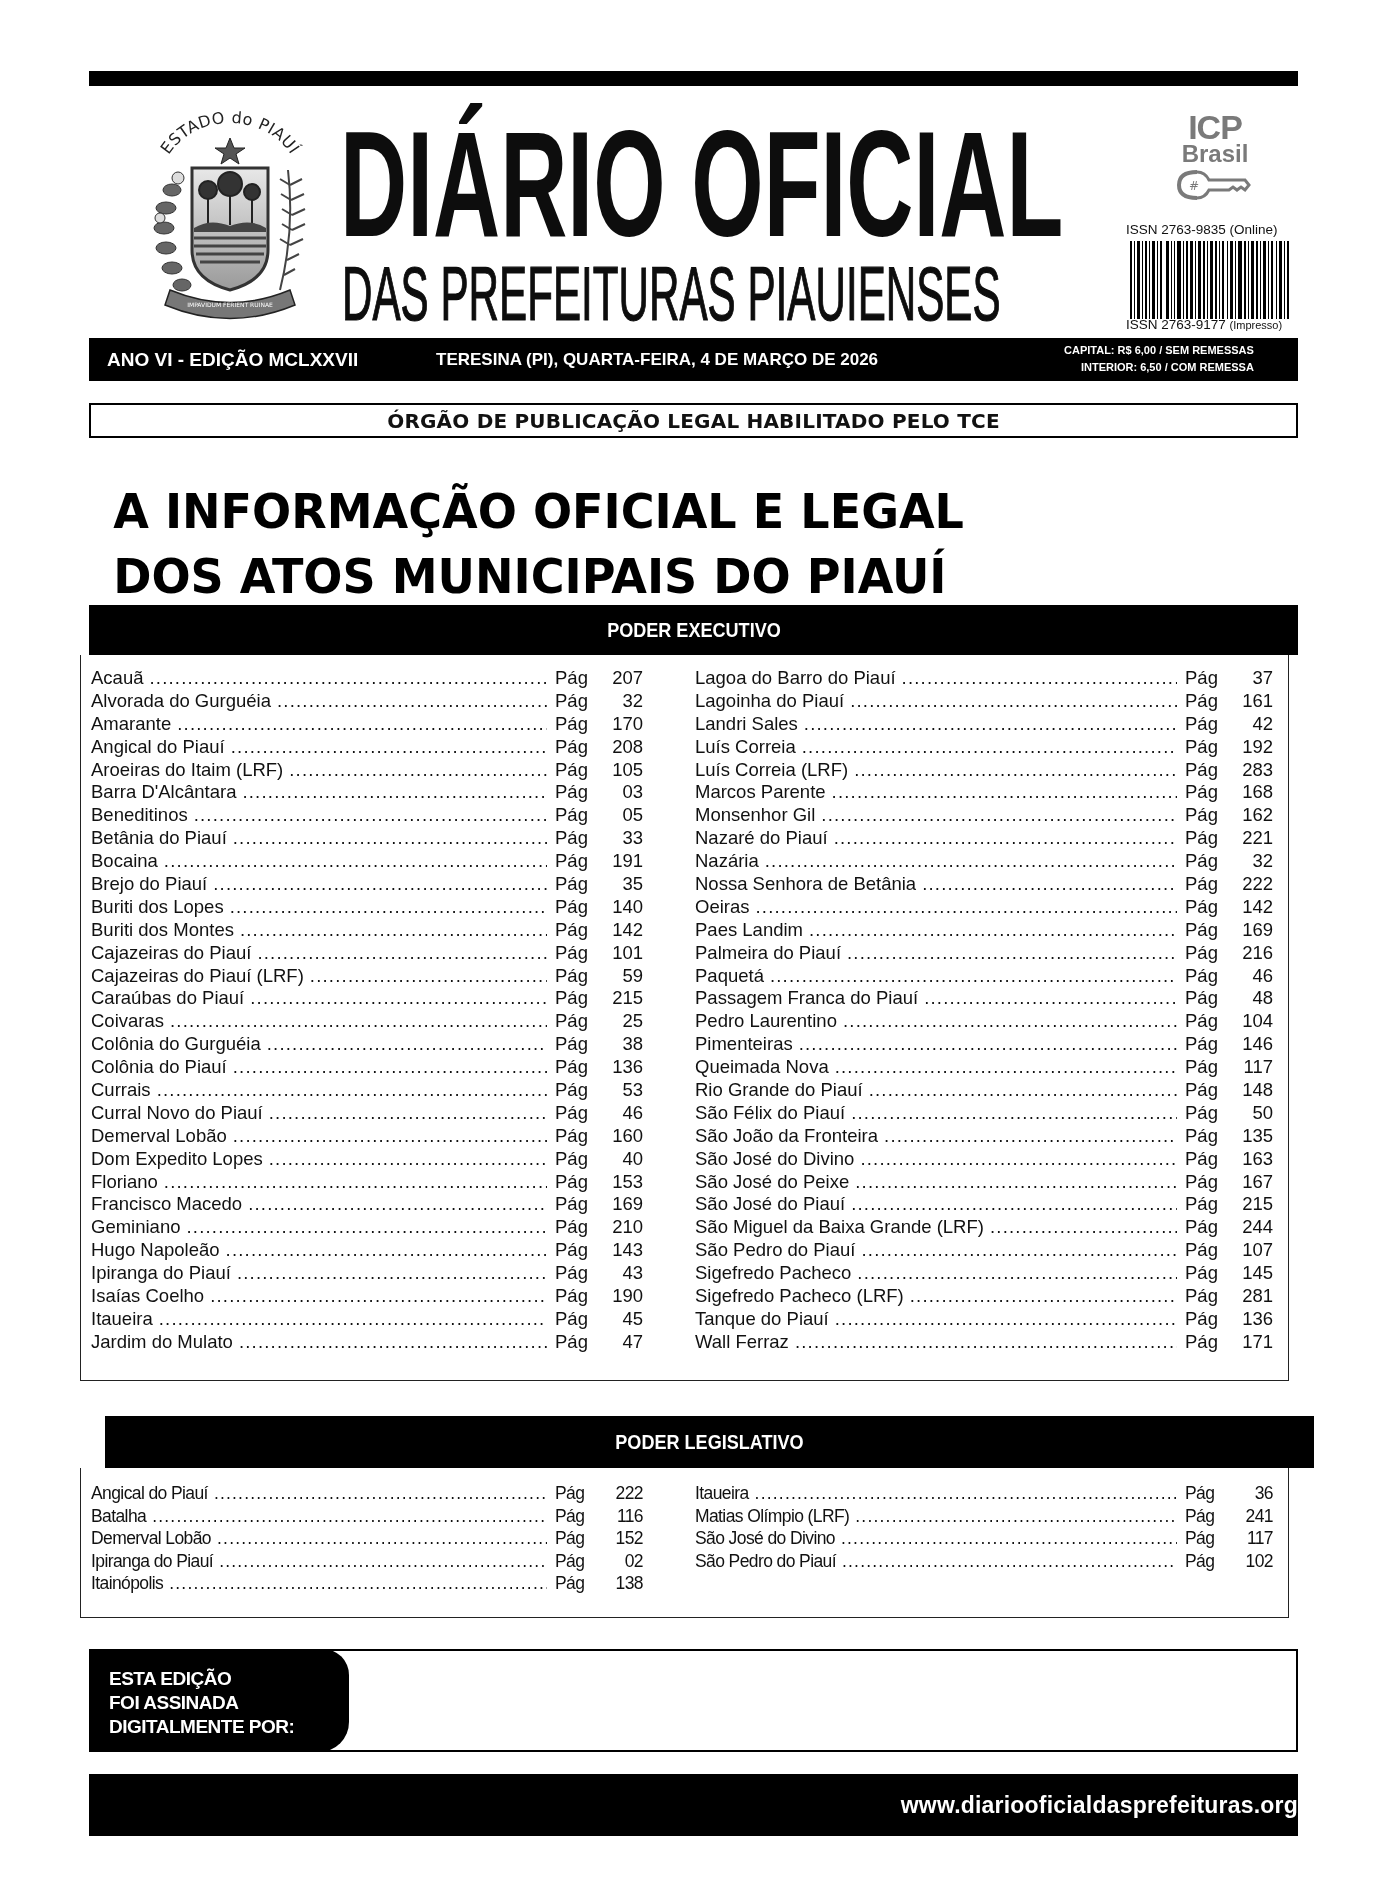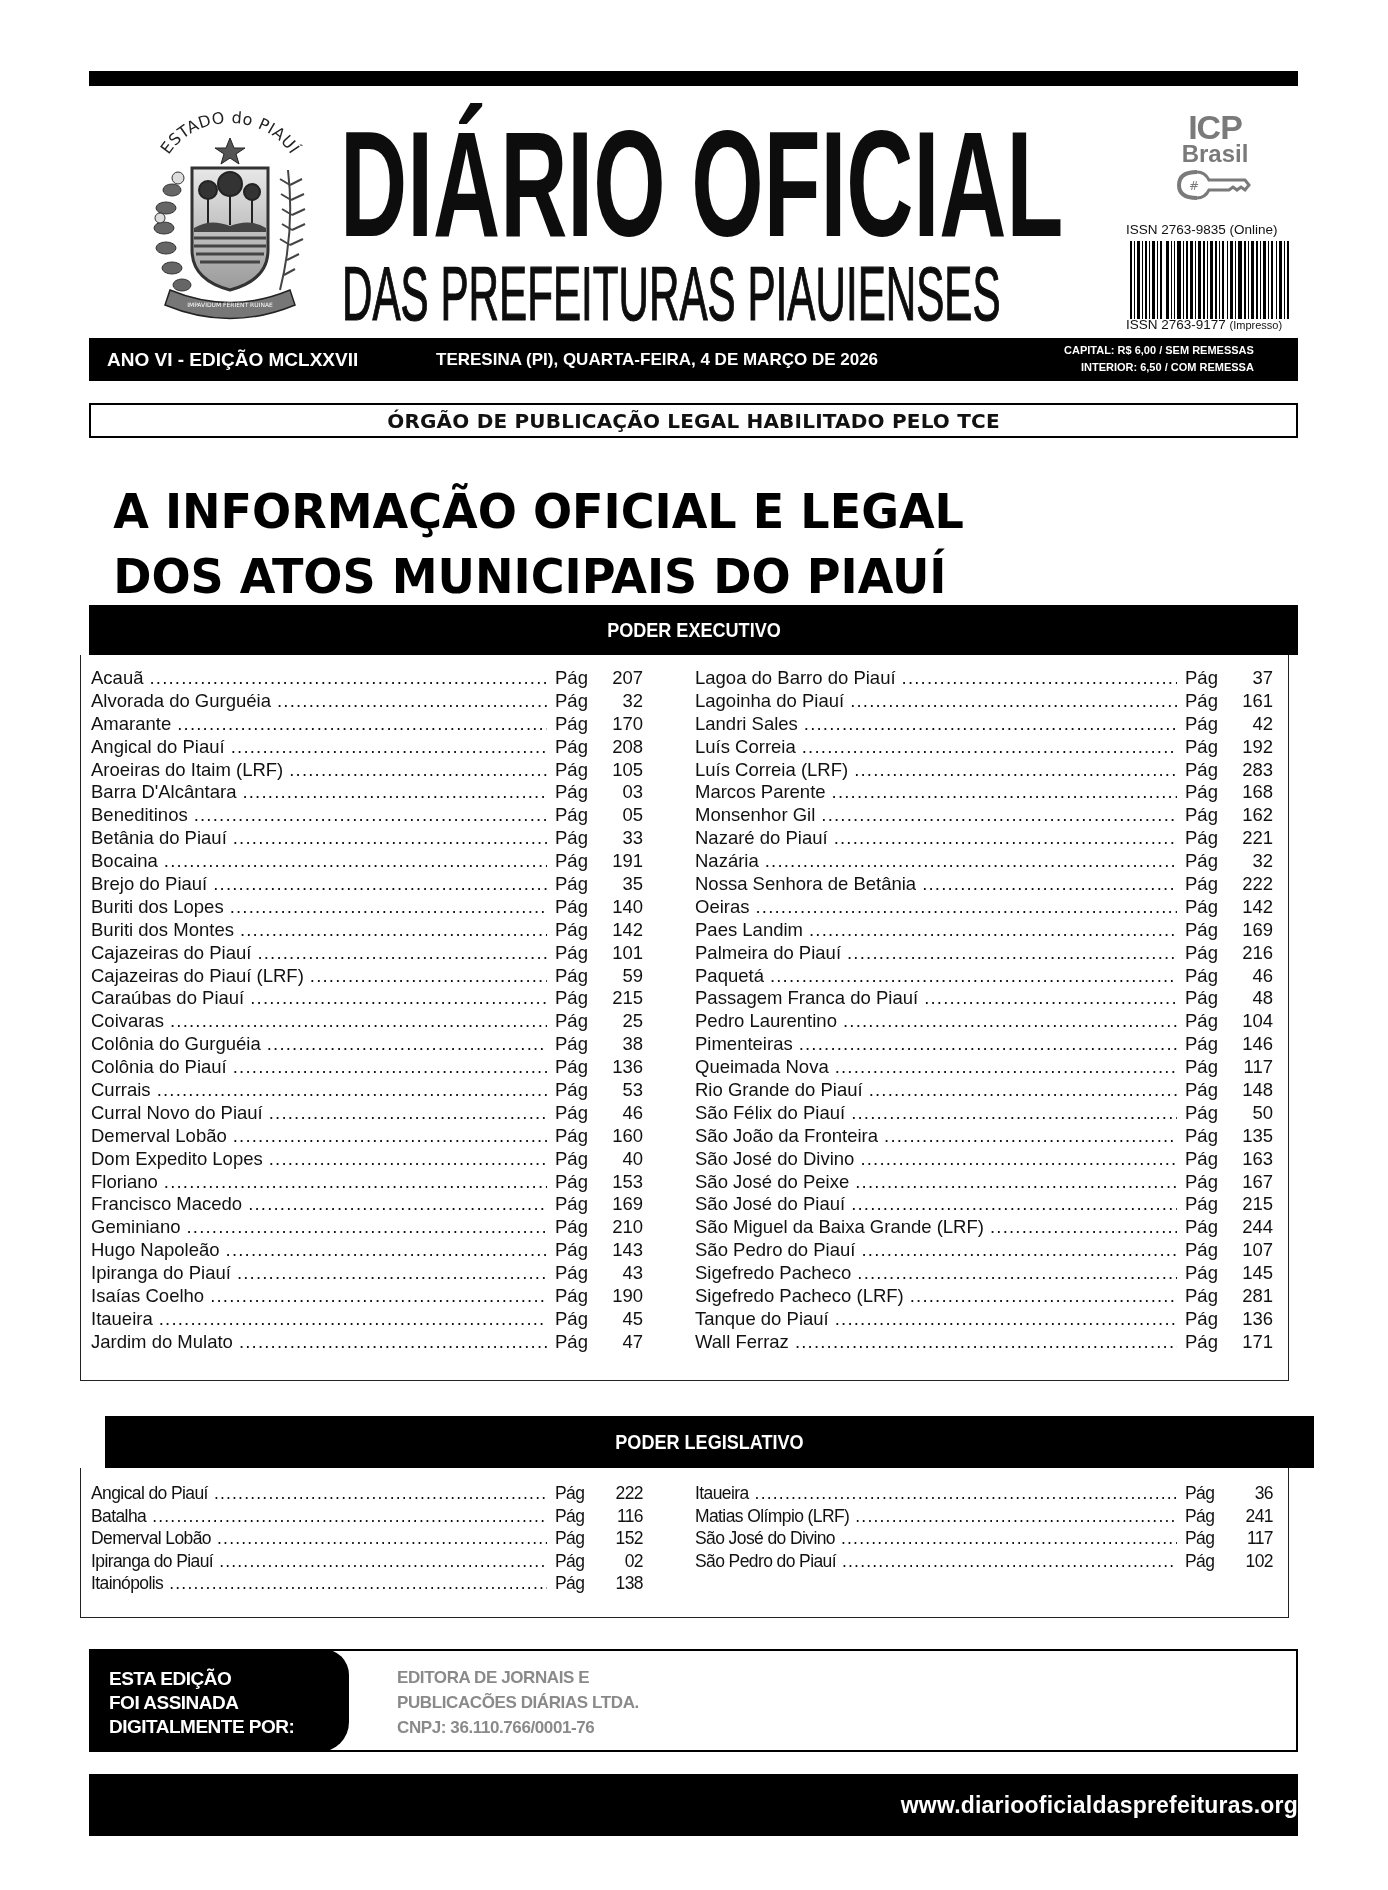--- a/index.html
+++ b/index.html
@@ -663,22 +663,17 @@
 </div>
 
 <div class="abs sign-box">
   <div class="sign-black">
     <div class="sign-label">
       <div>ESTA EDIÇÃO</div>
       <div>FOI ASSINADA</div>
       <div>DIGITALMENTE POR:</div>
     </div>
   </div>
-  <div class="sign-company">
-    <div>EDITORA DE JORNAIS E</div>
-    <div>PUBLICACÕES DIÁRIAS LTDA.</div>
-    <div>CNPJ: 36.110.766/0001-76</div>
-  </div>
 </div>
 
 <div class="abs bottom-bar">
   <span class="site-url">www.diariooficialdasprefeituras.org</span>
 </div>
 
 </body></html>

